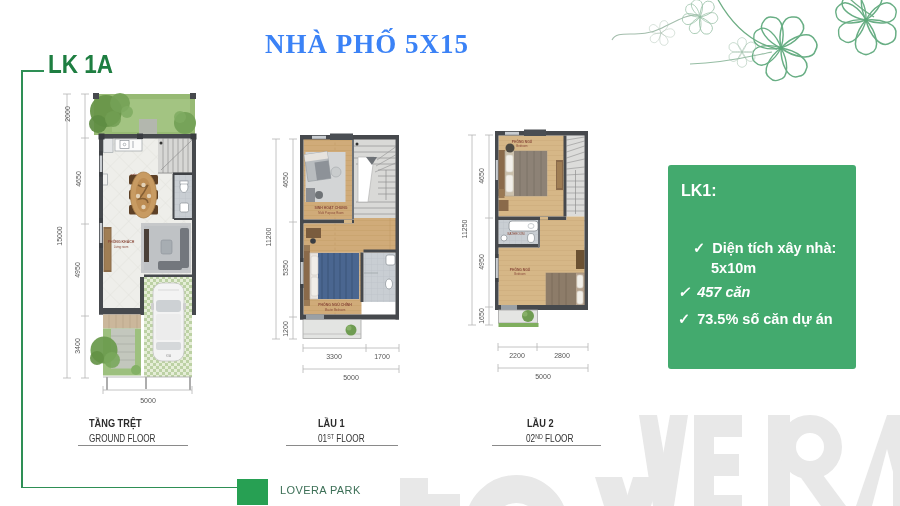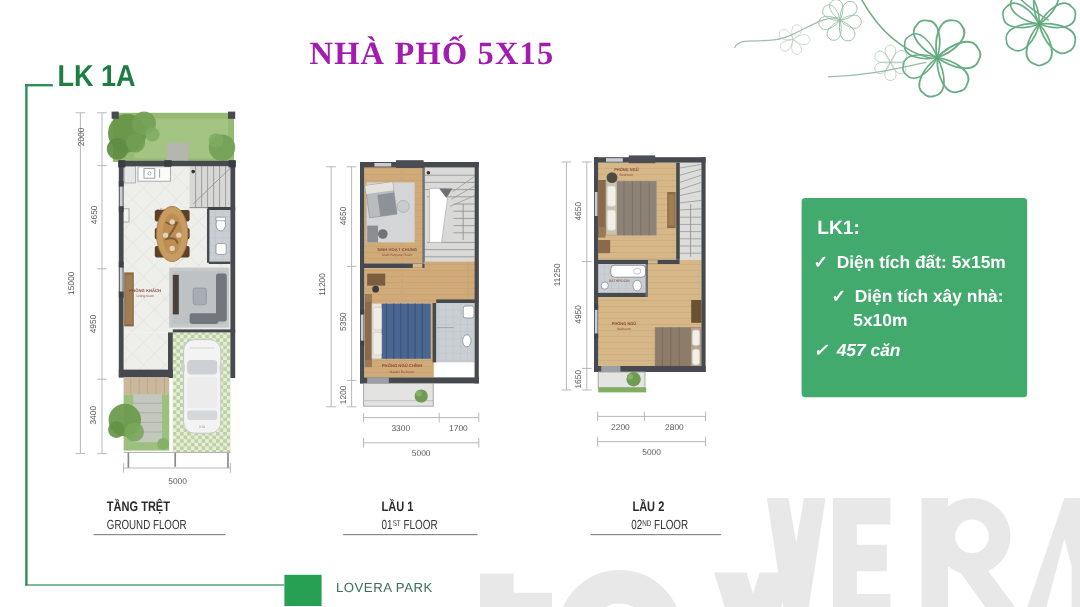--- a/index.html
+++ b/index.html
@@ -90,21 +90,21 @@
   <g stroke="#9fbfaa" fill="none" stroke-width="1" transform="translate(742,52)">
     <use href="#petal" transform="rotate(0) scale(0.5)"></use>
     <use href="#petal" transform="rotate(60) scale(0.53)"></use>
     <use href="#petal" transform="rotate(120) scale(0.5)"></use>
     <use href="#petal" transform="rotate(180) scale(0.53)"></use>
     <use href="#petal" transform="rotate(240) scale(0.5)"></use>
     <use href="#petal" transform="rotate(300) scale(0.5)"></use>
   </g>
 </svg>
 
-<div class="abs" style="left:251px;top:29px;width:218px;text-align:center;font-family:'Liberation Serif',serif;font-weight:bold;font-size:27px;color:#a21caf;letter-spacing:1px;">NHÀ PHỐ 5X15</div>
+<div class="abs" style="left:251px;top:29px;width:218px;text-align:right;font-family:'Liberation Serif',serif;font-weight:bold;font-size:27px;color:#3b82f6;letter-spacing:1px;">NHÀ PHỐ 5X15</div>
 
 <div class="abs" style="left:48px;top:50px;font-size:25px;font-weight:bold;color:#1e7e41;transform:scaleX(0.9);transform-origin:0 0;">LK 1A</div>
 
 <div class="abs" style="left:21px;top:70px;width:23px;height:1.5px;background:#2e8f55;"></div>
 
 <div class="abs" style="left:21px;top:70px;width:1.5px;height:418px;background:#2e8f55;"></div>
 
 <div class="abs" style="left:21px;top:486.5px;width:216px;height:1.5px;background:#2e8f55;"></div>
 
 <div class="abs" style="left:237px;top:479px;width:31px;height:26px;background:#27a053;"></div>
@@ -624,25 +624,25 @@
 <div class="abs" style="left:78px;top:444.5px;width:110px;height:1px;background:#8a8a8a;"></div>
 
 <div class="abs" style="left:318px;top:417px;font-size:11.5px;font-weight:bold;color:#2b2b2b;transform:scaleX(0.8);transform-origin:0 0;white-space:nowrap;">LẦU 1</div>
 <div class="abs" style="left:318px;top:432px;font-size:11px;color:#333;transform:scaleX(0.75);transform-origin:0 0;white-space:nowrap;">01<span style="font-size:7px;vertical-align:3px;">ST</span> FLOOR</div>
 <div class="abs" style="left:286px;top:444.5px;width:112px;height:1px;background:#8a8a8a;"></div>
 
 <div class="abs" style="left:527px;top:417px;font-size:11.5px;font-weight:bold;color:#2b2b2b;transform:scaleX(0.8);transform-origin:0 0;white-space:nowrap;">LẦU 2</div>
 <div class="abs" style="left:526px;top:432px;font-size:11px;color:#333;transform:scaleX(0.75);transform-origin:0 0;white-space:nowrap;">02<span style="font-size:7px;vertical-align:3px;">ND</span> FLOOR</div>
 <div class="abs" style="left:492px;top:444.5px;width:109px;height:1px;background:#8a8a8a;"></div>
 
-<div class="abs" style="left:668px;top:165px;width:188px;height:166px;background:#43aa6e;border-radius:3px;color:#ffffff;">
+<div class="abs" style="left:668px;top:165px;width:188px;height:204px;background:#43aa6e;border-radius:3px;color:#ffffff;">
 
   <div class="abs" style="left:13px;top:17px;font-size:16px;font-weight:bold;">LK1:</div>
 
-  <div class="abs" style="left:10px;top:45px;font-size:14.5px;font-weight:bold;">✓ <span style="margin-left:3px;">Diện tích đất: 5x15m</span></div>
 
   <div class="abs" style="left:25px;top:73px;font-size:14.5px;font-weight:bold;line-height:20px;">✓ <span style="margin-left:3px;">Diện tích xây nhà:</span><br><span style="margin-left:18px;margin-top:44px;">5x10m</span></div>
 
   <div class="abs" style="left:10px;top:119px;font-size:14.5px;font-weight:bold;font-style:italic;">✓ <span style="margin-left:3px;">457 căn</span></div>
 
+  <div class="abs" style="left:10px;top:146px;font-size:14.5px;font-weight:bold;">✓ <span style="margin-left:3px;">73.5% số căn dự án</span></div>
 </div>
 
 </div>
 
 </body></html>

